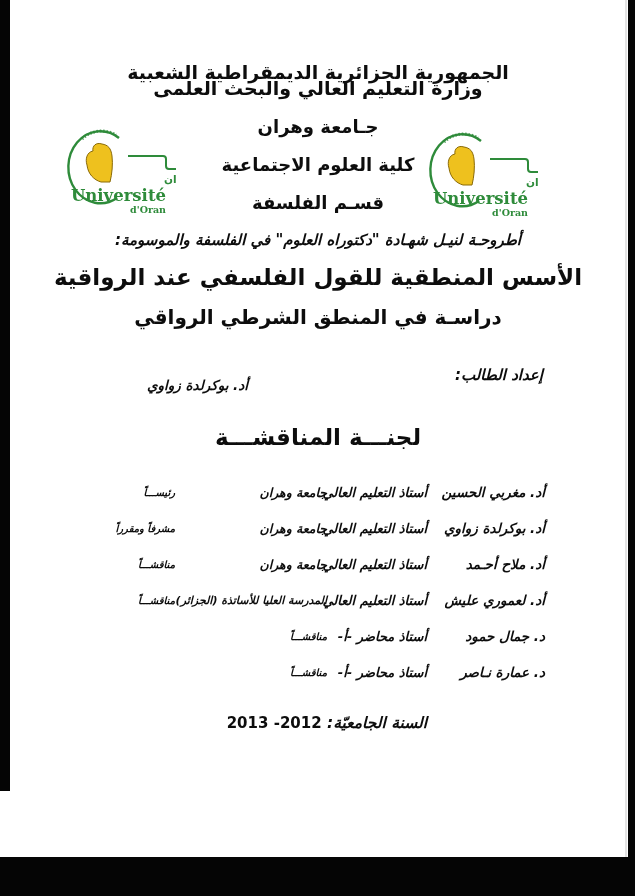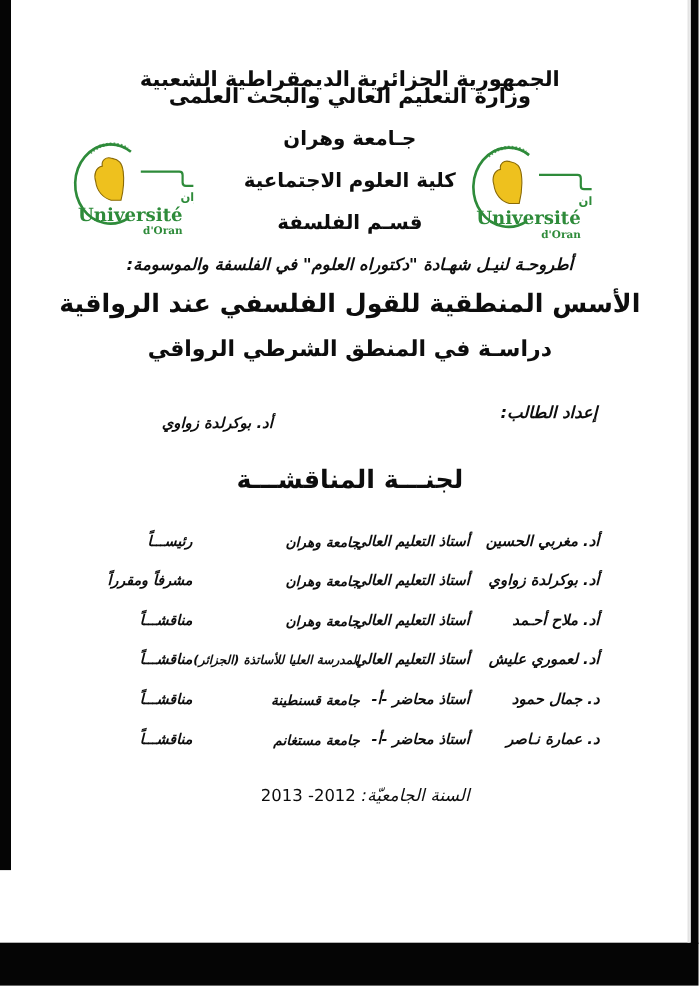--- a/index.html
+++ b/index.html
@@ -39,23 +39,23 @@
   .prep-name{font-size:13.5px;margin-top:11px;font-weight:bold;}
 
   .committee-heading{top:424px;font-size:23px;font-weight:bold;}
 
   .committee{position:absolute;right:90px;top:474px;width:460px;direction:rtl;}
   .c-row{display:grid;grid-template-columns:118px 100px 152px 86px;height:36px;align-items:center;}
   .c-cell{font-weight:bold;font-style:italic;font-size:13px;white-space:nowrap;text-align:right;}
   .c-name{font-size:13.5px;}
   .c-univ{font-size:12.5px;}
   .c-univ-long{font-size:11px;}
-  .c-role{font-size:13px;}
+  .c-role{font-size:10px;}
 
-  .year-line{position:absolute;right:208px;top:714px;direction:rtl;font-weight:normal;font-size:15.5px;margin-left:36px;}
+  .year-line{position:absolute;right:208px;top:714px;direction:rtl;font-weight:bold;font-size:15.5px;margin-left:36px;}
   .year-label{font-style:italic;}
   .year-value{font-size:15px;}
 
   .logo svg text{font-weight:bold;}
 </style>
 </head>
 <body>
 
 <div class="edge edge-left"></div>
 <div class="edge edge-right"></div>
@@ -125,27 +125,25 @@
   </div>
   <div class="c-row">
     <div class="c-cell c-name">أد. لعموري عليش</div>
     <div class="c-cell c-rank">أستاذ التعليم العالي</div>
     <div class="c-cell c-univ c-univ-long">المدرسة العليا للأساتذة (الجزائر)</div>
     <div class="c-cell c-role">مناقشـــاً</div>
   </div>
   <div class="c-row">
     <div class="c-cell c-name">د. جمال حمود</div>
     <div class="c-cell c-rank">أستاذ محاضر -أ-</div>
-    <div class="c-cell c-univ">جامعة قسنطينة</div>
     <div class="c-cell c-role">مناقشـــاً</div>
   </div>
   <div class="c-row">
     <div class="c-cell c-name">د. عمارة نـاصر</div>
     <div class="c-cell c-rank">أستاذ محاضر -أ-</div>
-    <div class="c-cell c-univ">جامعة مستغانم</div>
     <div class="c-cell c-role">مناقشـــاً</div>
   </div>
 </div>
 
 <div class="year-line">
   <span class="year-label">السنة الجامعيّة:</span>
   <span class="year-value">2012- 2013</span>
 </div>
 
 </body></html>

